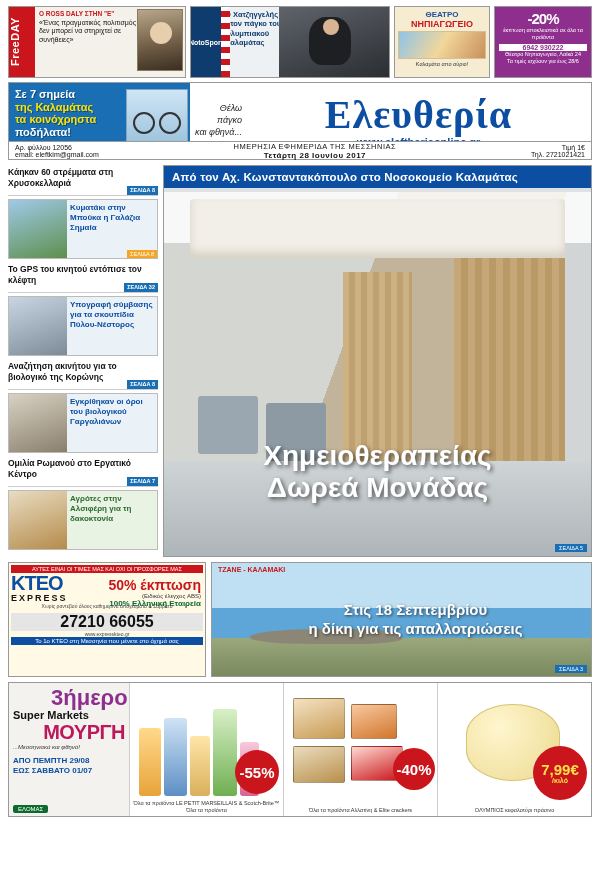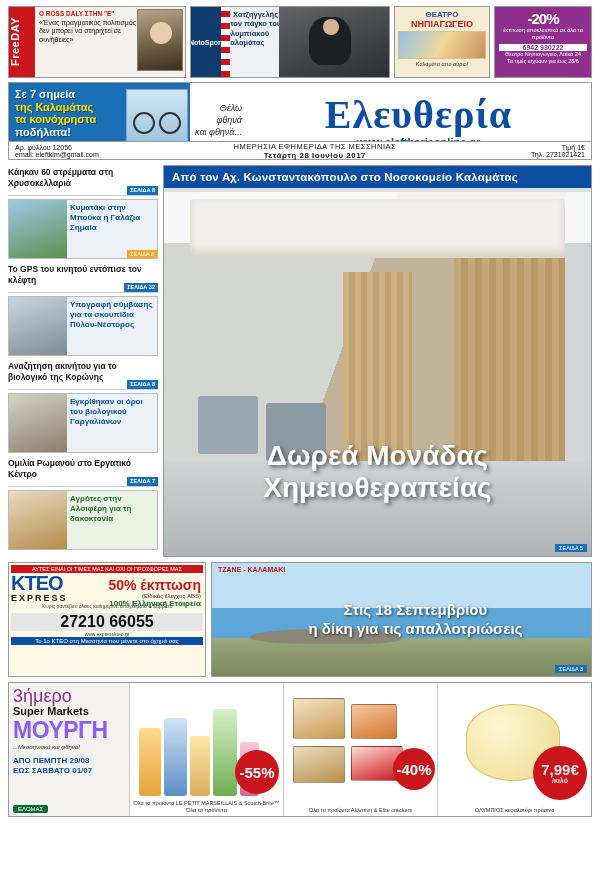--- a/index.html
+++ b/index.html
@@ -203,40 +203,40 @@
   .sea-title { position:absolute; left:0; right:0; top:34%; text-align:center;
      color:#fff; font-size:15px; font-weight:bold; line-height:1.25;
      text-shadow: 1px 1px 3px rgba(0,0,0,.65); padding-left: 28px;}
   .sea-tag { position:absolute; right:4px; bottom:3px; background:#1a6fb4; color:#fff;
      font-size:5.5px; padding:1px 4px;}
 
   
   .bottom-ad { margin-top: 5px; border: 1px solid #999; height: 135px; display: flex;
      background: #fff; }
   .ba-left { width: 120px; background: #f3f2ee; padding: 4px; position: relative;}
-  .ba-3 { font-size: 18px; font-weight: normal; color:#8e2f8e; line-height:1;}
+  .ba-3 { font-size: 22px; font-weight: bold; color:#8e2f8e; line-height:1;margin-left:38px;}
   .ba-sm { font-size: 11px; font-weight: bold; color:#111;}
-  .ba-brand { font-size: 23px; font-weight: bold; color:#8b5cf6; letter-spacing:-.5px;}
+  .ba-brand { font-size: 20px; font-weight: bold; color:#be185d; letter-spacing:-.5px;text-align:right;}
   .ba-tiny { font-size: 6px; color:#333; font-style: italic;}
   .ba-dates { margin-top:6px; font-size:8px; font-weight:bold; color:#0b4ea2; line-height:1.3;}
   .ba-logo { position:absolute; left:4px; bottom:3px; background:#0b6b2e; color:#fff;
      font-size:6px; padding:1px 5px; border-radius:2px;}
   .ba-cell { flex:1; border-left:1px solid #ccc; position:relative; padding:3px;}
   .prod-row { position:absolute; left:0; right:0; top:4px; bottom:20px; }
   .bottle { position:absolute; bottom:0; border-radius:3px; }
   .badge { position:absolute; border-radius:50%; background:#c9151b; color:#fff;
     display:flex; align-items:center; justify-content:center; font-weight:bold;
     font-size:15px; }
   .cap { position:absolute; left:0; right:0; bottom:2px; text-align:center;
     font-size:5.5px; color:#333; line-height:1.25;}
   .cheese { position:absolute; left:18%; top:16%; width:62%; height:58%;
     background: radial-gradient(circle at 35% 30%, #fff6cf, #ecd98e);
     border-radius:50%/40%; border:1px solid #d8c371;}
   .price { position:absolute; right:4px; bottom:16px; width:54px; height:54px;
-    background:#c9151b; color:#e5e5e5; border-radius:50%; display:flex; flex-direction:column;
+    background:#c9151b; color:#fde047; border-radius:50%; display:flex; flex-direction:column;
     align-items:center; justify-content:center; font-weight:bold;}
   .price .p1 { font-size:15px; line-height:1;}
   .price .p0 { font-size:7px;}
   .box-snack { position:absolute; border-radius:2px; border:1px solid rgba(0,0,0,.25);}
 </style>
 </head>
 <body>
 
 <div class="page">
 
@@ -283,21 +283,21 @@
         <div class="hl">της Καλαμάτας</div>
         <div class="hl">τα κοινόχρηστα</div>
         <div>ποδήλατα!</div>
       </div>
       <div class="mh-bikes"></div>
       <div class="mh-sel">ΣΕΛΙΔΑ 10</div>
     </div>
 
     <div class="mh-slogan">
       <div>Θέλω</div>
-      <div>φθηνά</div>
+      <div>πάγκο</div>
       <div>και φθηνά...</div>
     </div>
 
     <div class="mh-title">
       <div class="logo">Ελευθερία</div>
       <div class="site">www.eleftheriaonline.gr</div>
     </div>
 
     <div class="mh-bar">
       <div>
@@ -357,22 +357,22 @@
       <div class="story-photo">
         <div class="sp-ceiling"></div>
         <div class="sp-wood"></div>
         <div class="sp-wood2"></div>
         <div class="sp-floor"></div>
         <div class="sp-chair"></div>
         <div class="sp-chair b"></div>
       </div>
       <div class="story-head">Από τον Αχ. Κωνσταντακόπουλο στο Νοσοκομείο Καλαμάτας</div>
       <div class="story-title">
+        <div>Χημειοθεραπείας</div>
         <div>Δωρεά Μονάδας</div>
-        <div>Χημειοθεραπείας</div>
       </div>
       <div class="story-tag">ΣΕΛΙΔΑ 5</div>
     </div>
   </div>
 
   <div class="mid-strip">
 
     <div class="kteo">
       <div class="kteo-top">ΑΥΤΕΣ ΕΙΝΑΙ ΟΙ ΤΙΜΕΣ ΜΑΣ ΚΑΙ ΟΧΙ ΟΙ ΠΡΟΣΦΟΡΕΣ ΜΑΣ</div>
       <div class="kteo-logo">ΚΤΕΟ</div>

